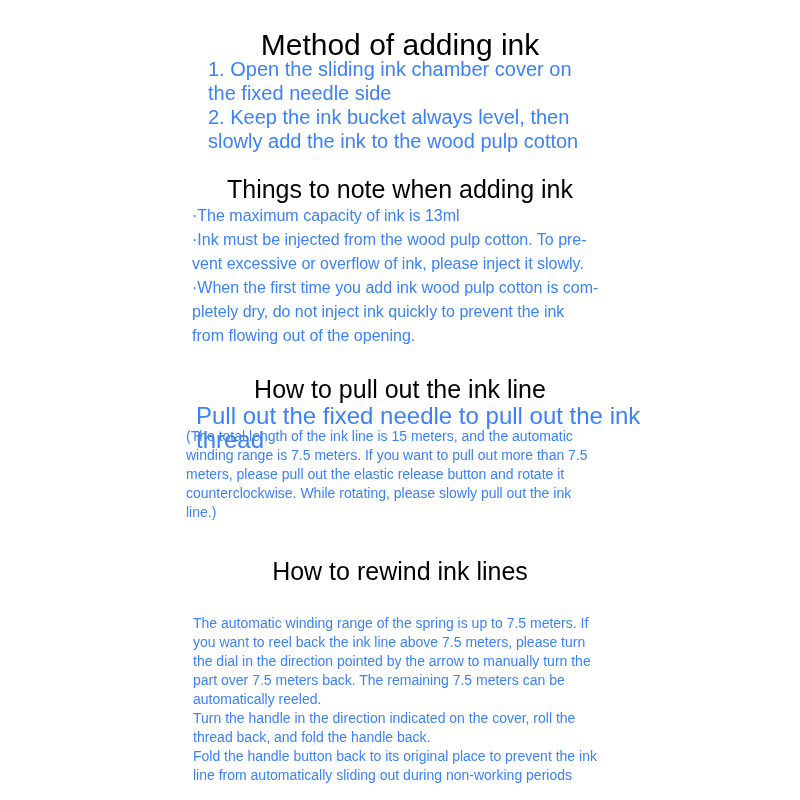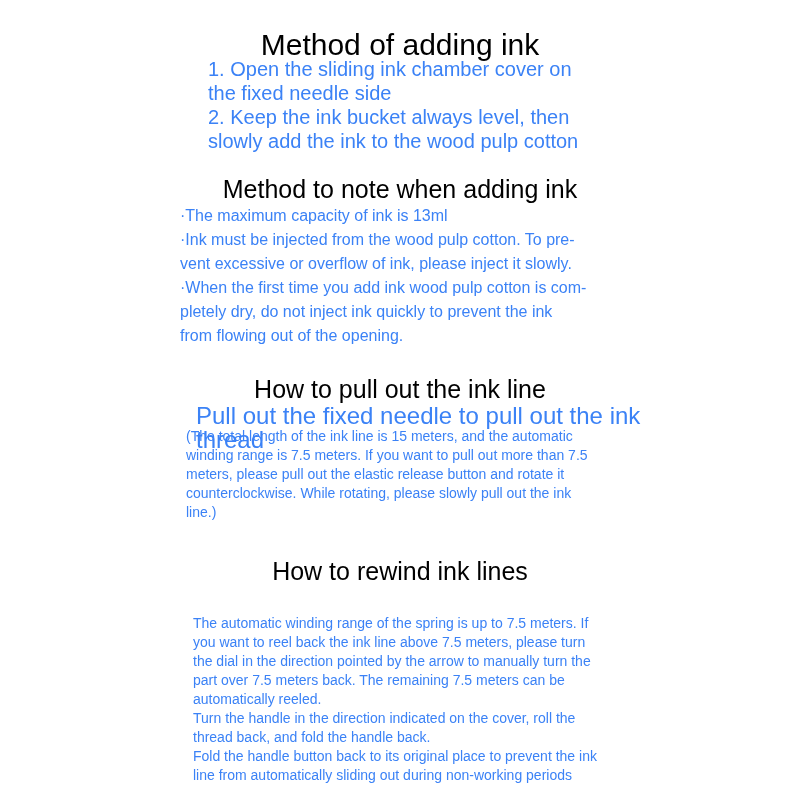--- a/index.html
+++ b/index.html
@@ -41,21 +41,21 @@
   }
   .steps {
     top: 57px;
     left: 208px;
     width: 440px;
     font-size: 20px;
     line-height: 24px;
   }
   .bullets {
     top: 204px;
-    left: 180px;
+    left: 192px;
     width: 450px;
     font-size: 16px;
     line-height: 24px;
   }
   .pull-subtitle {
     top: 404px;
     left: 196px;
     width: 450px;
     font-size: 24px;
     line-height: 24px;
@@ -81,21 +81,21 @@
 
 <div class="page">
 
   <h1 class="heading heading-1">Method of adding ink</h1>
 
   <p class="textblock steps">1. Open the sliding ink chamber cover on
 the fixed needle side
 2. Keep the ink bucket always level, then
 slowly add the ink to the wood pulp cotton</p>
 
-  <h2 class="heading heading-2">Method to note when adding ink</h2>
+  <h2 class="heading heading-2">Things to note when adding ink</h2>
 
   <p class="textblock bullets">·The maximum capacity of ink is 13ml
 ·Ink must be injected from the wood pulp cotton. To pre-
 vent excessive or overflow of ink, please inject it slowly.
 ·When the first time you add ink wood pulp cotton is com-
 pletely dry, do not inject ink quickly to prevent the ink
 from flowing out of the opening.</p>
 
   <h2 class="heading heading-3">How to pull out the ink line</h2>
 

